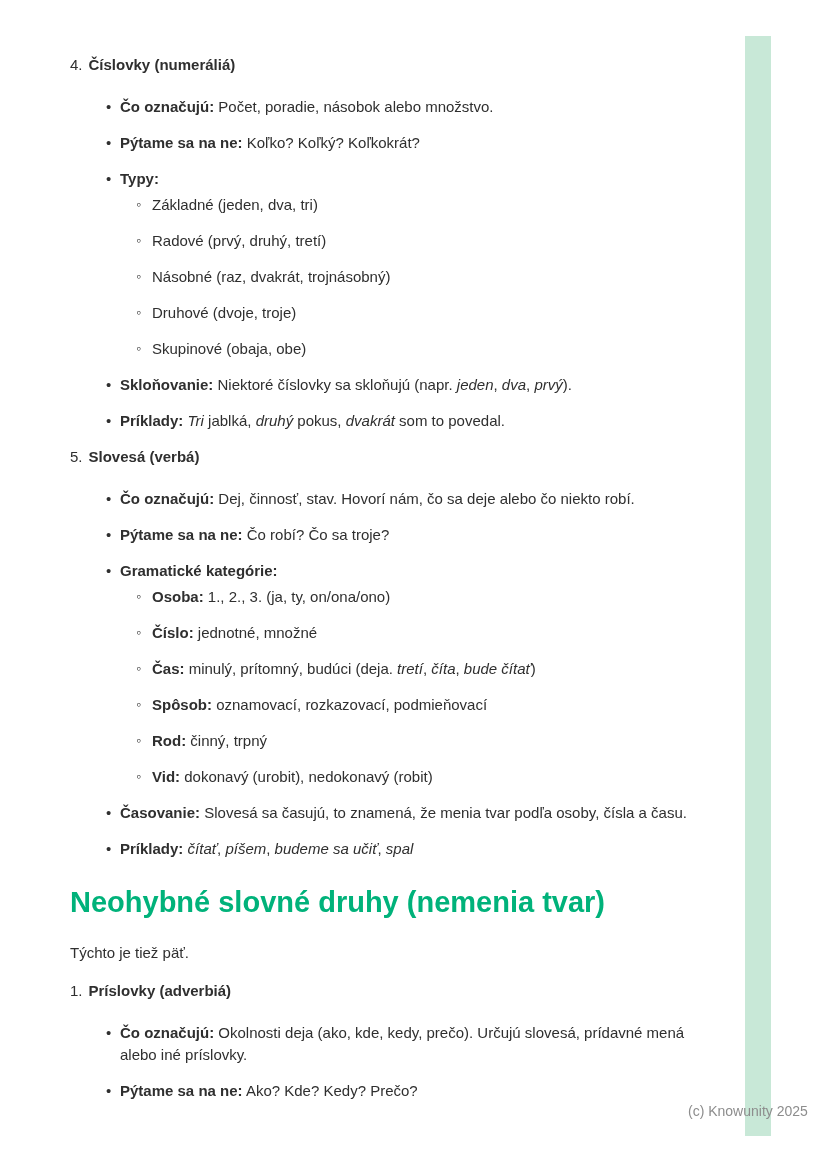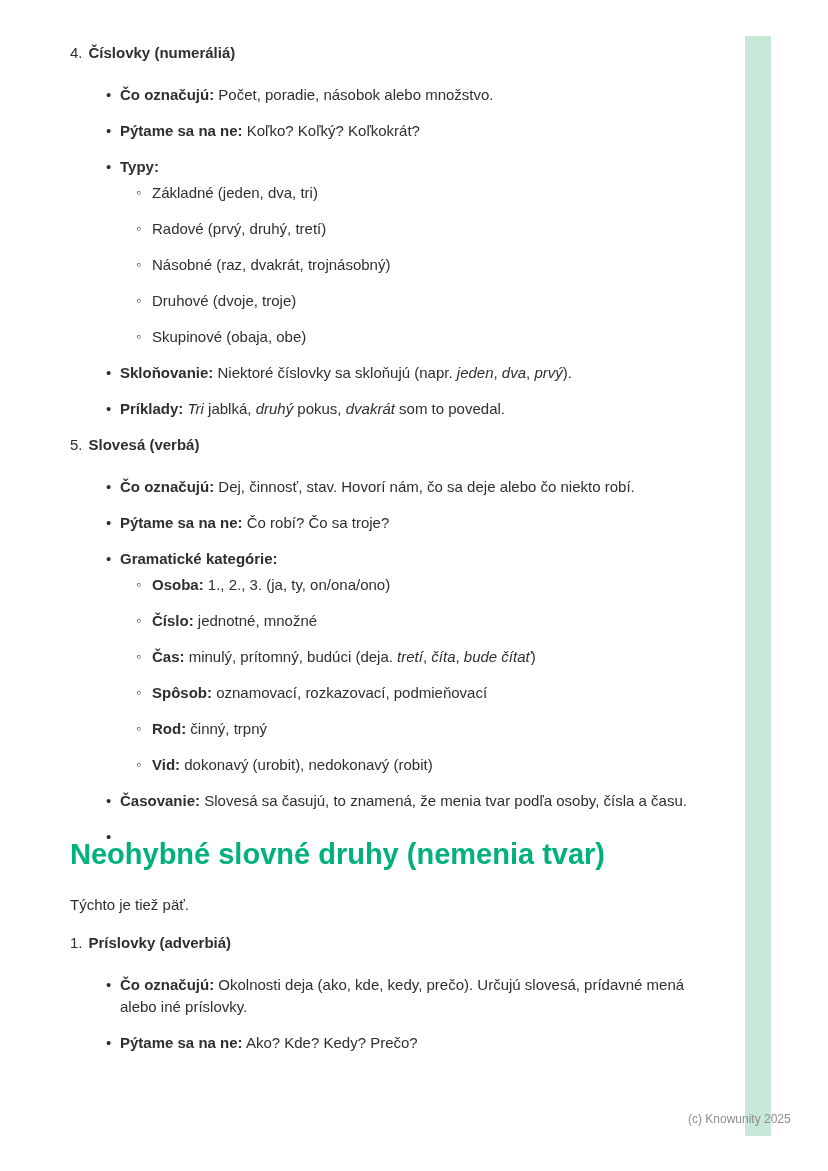--- a/index.html
+++ b/index.html
@@ -15,36 +15,35 @@
   }
   .accent-bar {
     position: absolute;
     top: 36px; right: 57px;
     width: 26px; height: 1100px;
     background: var(--bar, #c8e8d7);
   }
   .footer-credit {
     position: absolute;
     left: 688px; top: 1100px;
-    font-size: 12px;
+    font-size: 14px;
     color: #8d8d8d;
     z-index: 2;
     white-space: nowrap;
-    margin-top: 8px;
   }
   .content {
     position: absolute;
     left: 70px; top: 38px;
     width: 642px;
     z-index: 1;
   }
   .b { font-weight: 700; }
   .i { font-style: italic; }
   .block-num { margin: 8px 0 20px 0; }
-  .block-num:first-child { margin-top: 4px; }
+  .block-num:first-child { margin-top: 16px; }
   .block-num .num { margin-right: 6px; }
   .block-li1 { position: relative; padding-left: 50px; margin-bottom: 14px; }
   .block-li1 > .marker { position: absolute; left: 36px; top: 0; }
   .block-li2 { position: relative; padding-left: 82px; margin-bottom: 14px; }
   .block-li2 > .marker { position: absolute; left: 66px; top: -1px; font-size: 14px; }
   .block-li1 + .block-li2 { margin-top: -10px; }
   .block-h2 {
     color: var(--accent, #00b27a);
     font-size: 29px;
     line-height: 32px;
@@ -74,21 +73,21 @@
     <div class="block-li1"><span class="marker">•</span><span><span class="b">Čo označujú:</span><span> Dej, činnosť, stav. Hovorí nám, čo sa deje alebo čo niekto robí.</span></span></div>
     <div class="block-li1"><span class="marker">•</span><span><span class="b">Pýtame sa na ne:</span><span> Čo robí? Čo sa troje?</span></span></div>
     <div class="block-li1"><span class="marker">•</span><span><span class="b">Gramatické kategórie:</span></span></div>
     <div class="block-li2"><span class="marker">◦</span><span><span class="b">Osoba:</span><span> 1., 2., 3. (ja, ty, on/ona/ono)</span></span></div>
     <div class="block-li2"><span class="marker">◦</span><span><span class="b">Číslo:</span><span> jednotné, množné</span></span></div>
     <div class="block-li2"><span class="marker">◦</span><span><span class="b">Čas:</span><span> minulý, prítomný, budúci (deja. </span><span class="i">tretí</span><span>, </span><span class="i">číta</span><span>, </span><span class="i">bude čítať</span><span>)</span></span></div>
     <div class="block-li2"><span class="marker">◦</span><span><span class="b">Spôsob:</span><span> oznamovací, rozkazovací, podmieňovací</span></span></div>
     <div class="block-li2"><span class="marker">◦</span><span><span class="b">Rod:</span><span> činný, trpný</span></span></div>
     <div class="block-li2"><span class="marker">◦</span><span><span class="b">Vid:</span><span> dokonavý (urobit), nedokonavý (robit)</span></span></div>
     <div class="block-li1"><span class="marker">•</span><span><span class="b">Časovanie:</span><span> Slovesá sa časujú, to znamená, že menia tvar podľa osoby, čísla a času.</span></span></div>
-    <div class="block-li1"><span class="marker">•</span></div>
+    <div class="block-li1"><span class="marker">•</span><span><span class="b">Príklady:</span><span> </span><span class="i">čítať</span><span>, </span><span class="i">píšem</span><span>, </span><span class="i">budeme sa učiť</span><span>, </span><span class="i">spal</span></span></div>
     <div class="block-h2"><span>Neohybné slovné druhy (nemenia tvar)</span></div>
     <div class="block-p"><span>Týchto je tiež päť.</span></div>
     <div class="block-num"><span class="num">1.</span><span class="b">Príslovky (adverbiá)</span></div>
     <div class="block-li1"><span class="marker">•</span><span><span class="b">Čo označujú:</span><span> Okolnosti deja (ako, kde, kedy, prečo). Určujú slovesá, prídavné mená alebo iné príslovky.</span></span></div>
     <div class="block-li1"><span class="marker">•</span><span><span class="b">Pýtame sa na ne:</span><span> Ako? Kde? Kedy? Prečo?</span></span></div>
   </main>
 
 <div class="footer-credit">(c) Knowunity 2025</div>
 
 </body></html>

